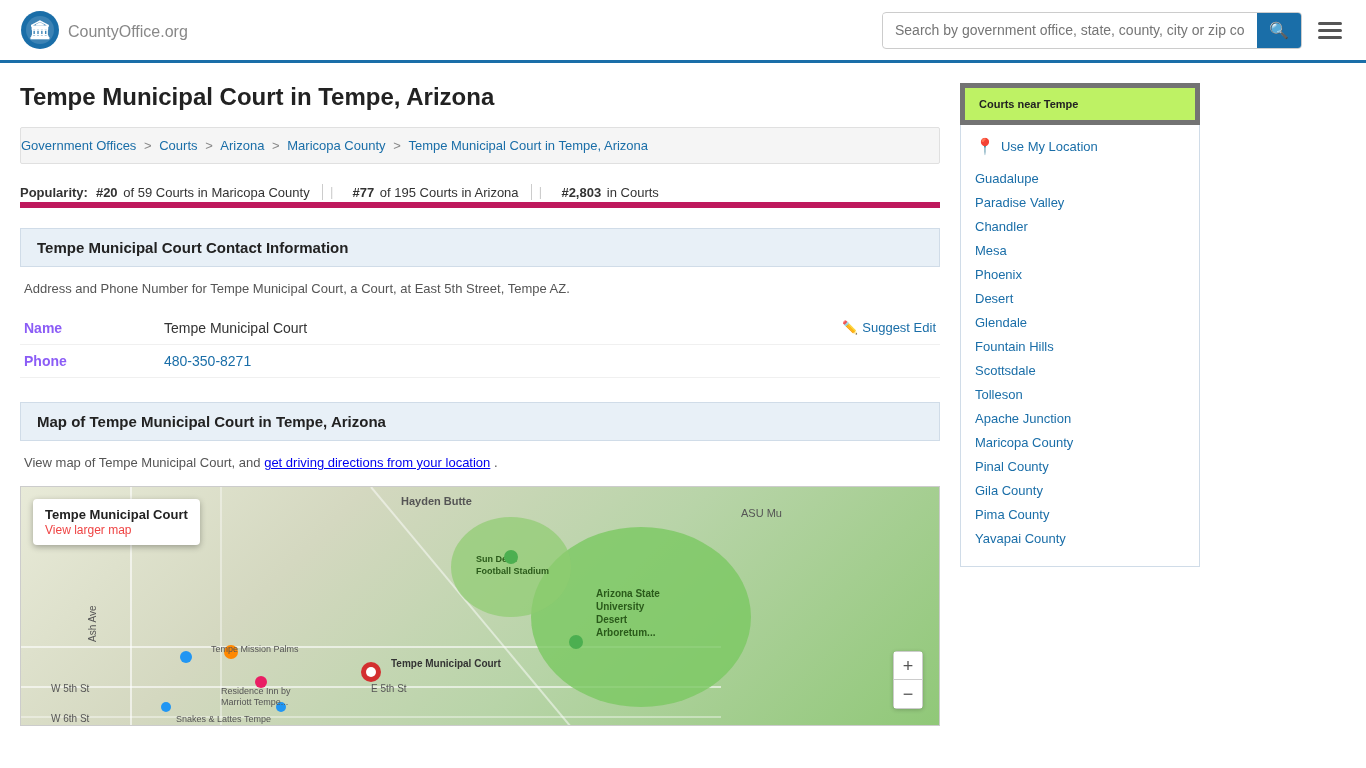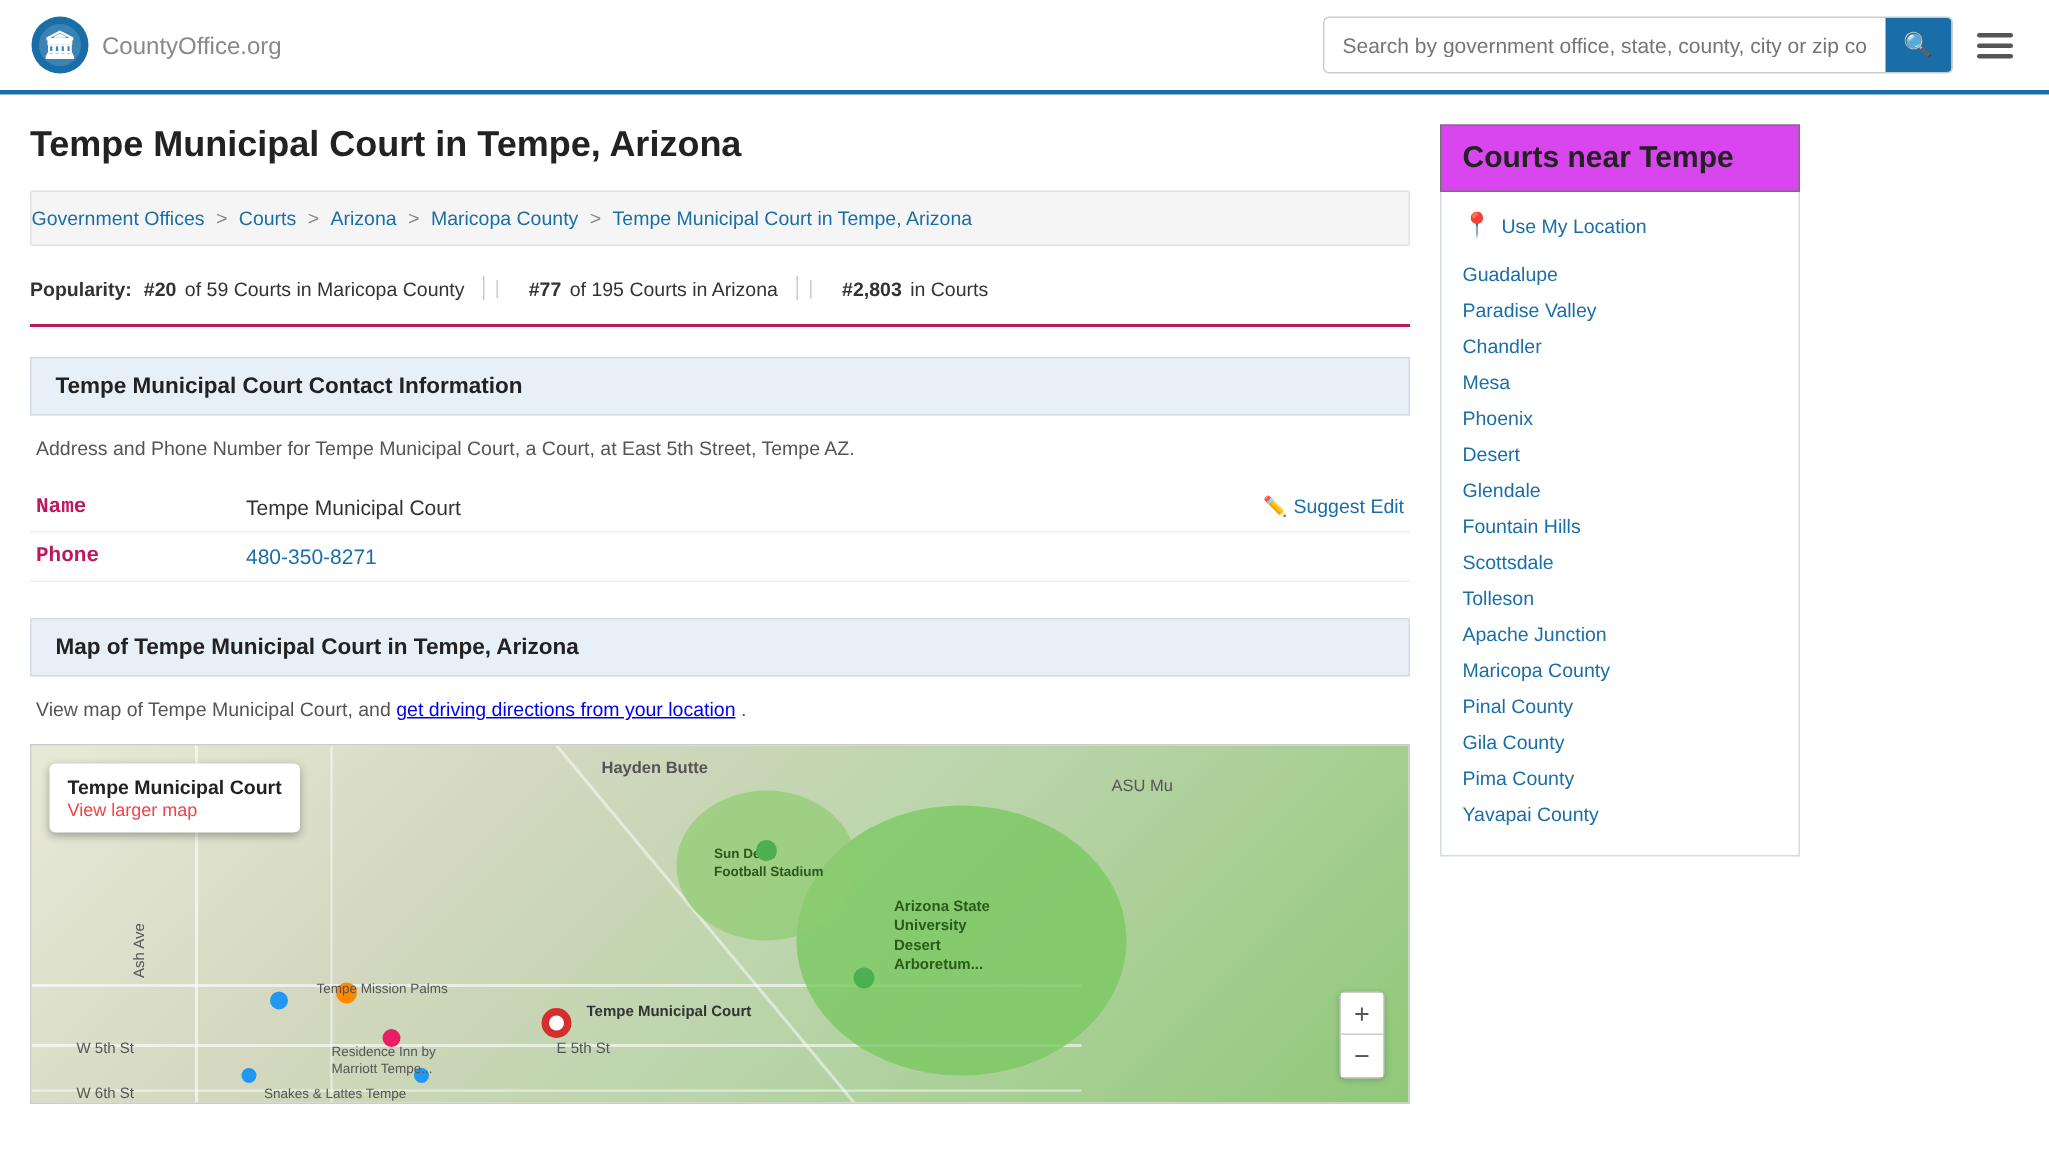--- a/index.html
+++ b/index.html
@@ -118,22 +118,22 @@
       margin: 0 4px;
       color: #888;
     }
     .popularity {
       font-size: 13px;
       margin-bottom: 20px;
       display: flex;
       align-items: center;
       gap: 0;
       flex-wrap: wrap;
-      border-bottom: 2px solid #be185d;
-      padding-bottom: 16px;
+      border-bottom: 6px solid #be185d;
+      padding-bottom: 2px;
       margin-top: 20px;
     }
     .popularity strong {
       font-weight: bold;
       margin-right: 2px;
     }
     .pop-label {
       font-weight: bold;
       margin-right: 8px;
     }
@@ -167,22 +167,21 @@
       margin-bottom: 24px;
     }
     .info-table tr td {
       padding: 8px 4px;
       vertical-align: top;
       border-bottom: 1px solid #f0f0f0;
     }
     .info-table .label {
       font-weight: bold;
       width: 140px;
-      color: #be185d;
-      font-family: Liberation Mono, monospace;
+      color: #8b5cf6;
     }
     .info-table .value {
       color: #333;
     }
     .info-table .value a {
       color: #1a6ea8;
       text-decoration: none;
     }
     .suggest-edit {
       float: right;
@@ -260,26 +259,26 @@
     .map-zoom button:first-child {
       border-bottom: 1px solid #ccc;
     }
 
     
     .sidebar {
       width: 240px;
       flex-shrink: 0;
     }
     .sidebar-header {
-      background: #d946ef;
+      background: #bef264;
       padding: 10px 14px;
-      font-size: 20px;
+      font-size: 11px;
       font-weight: bold;
       color: #222;
-      border: 1px solid #737373;
+      border: 5px solid #737373;
       margin-bottom: 0;
     }
     .sidebar-content {
       border: 1px solid #d0dce8;
       border-top: none;
       padding: 12px 14px;
     }
     .sidebar-location {
       display: flex;
       align-items: center;

